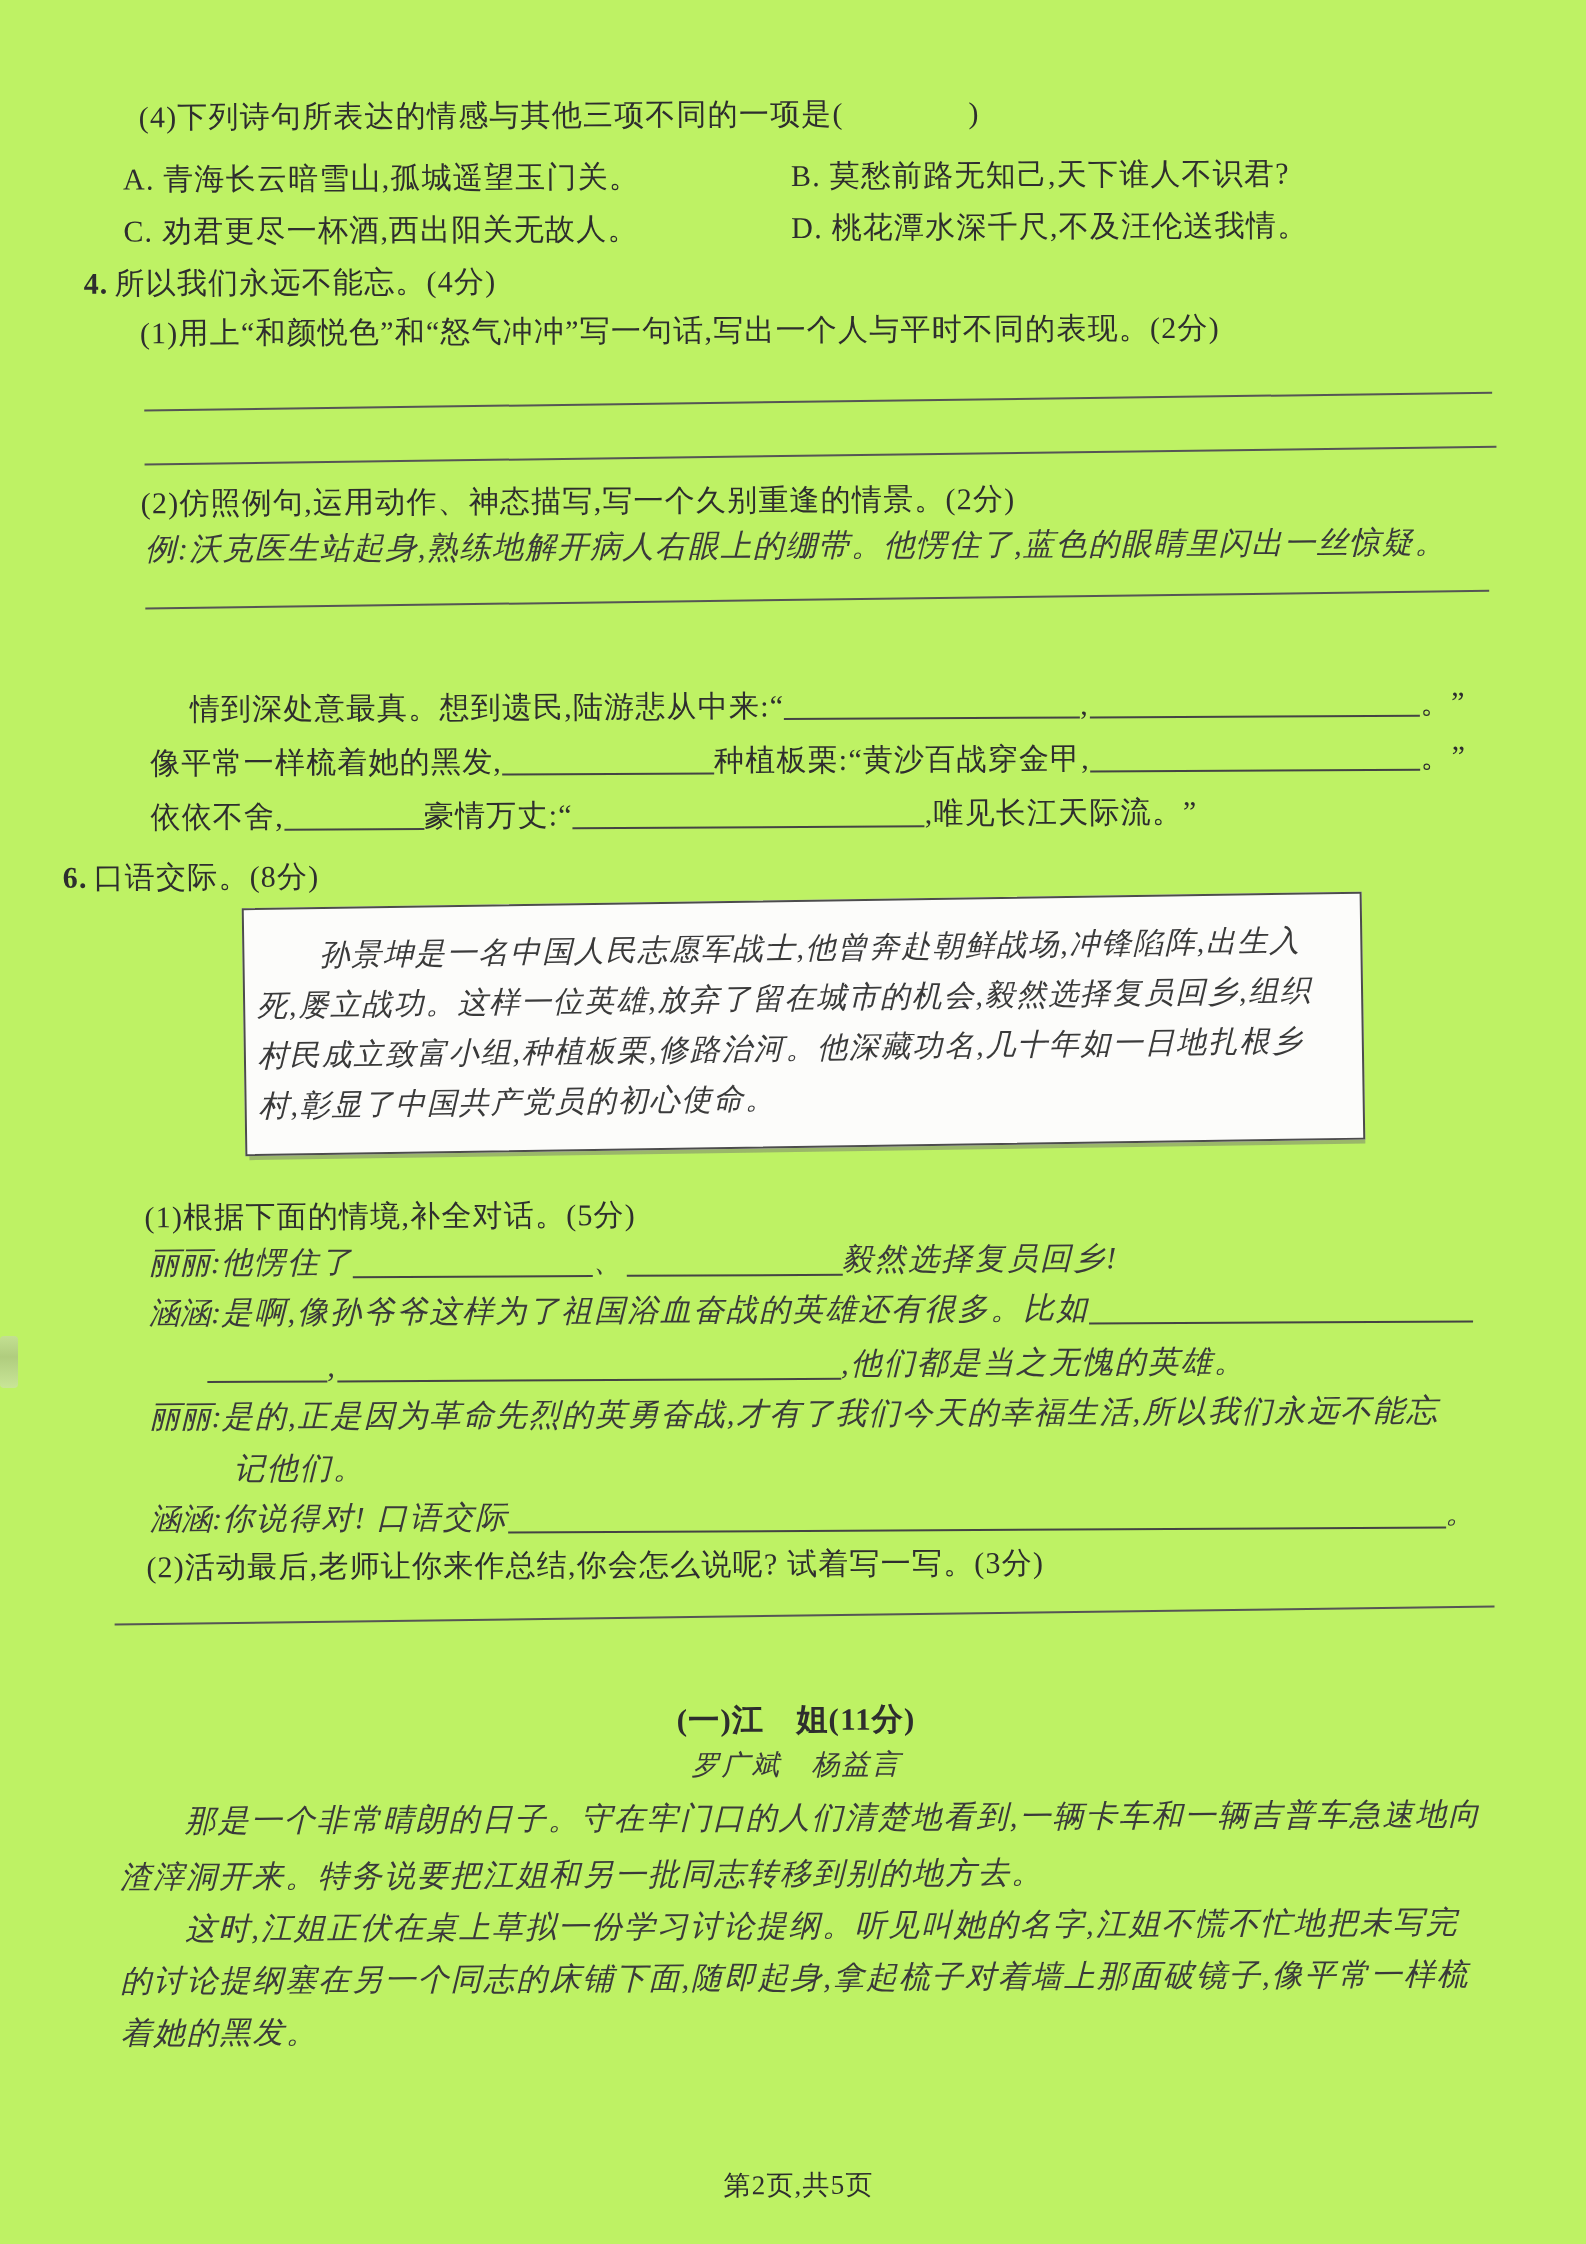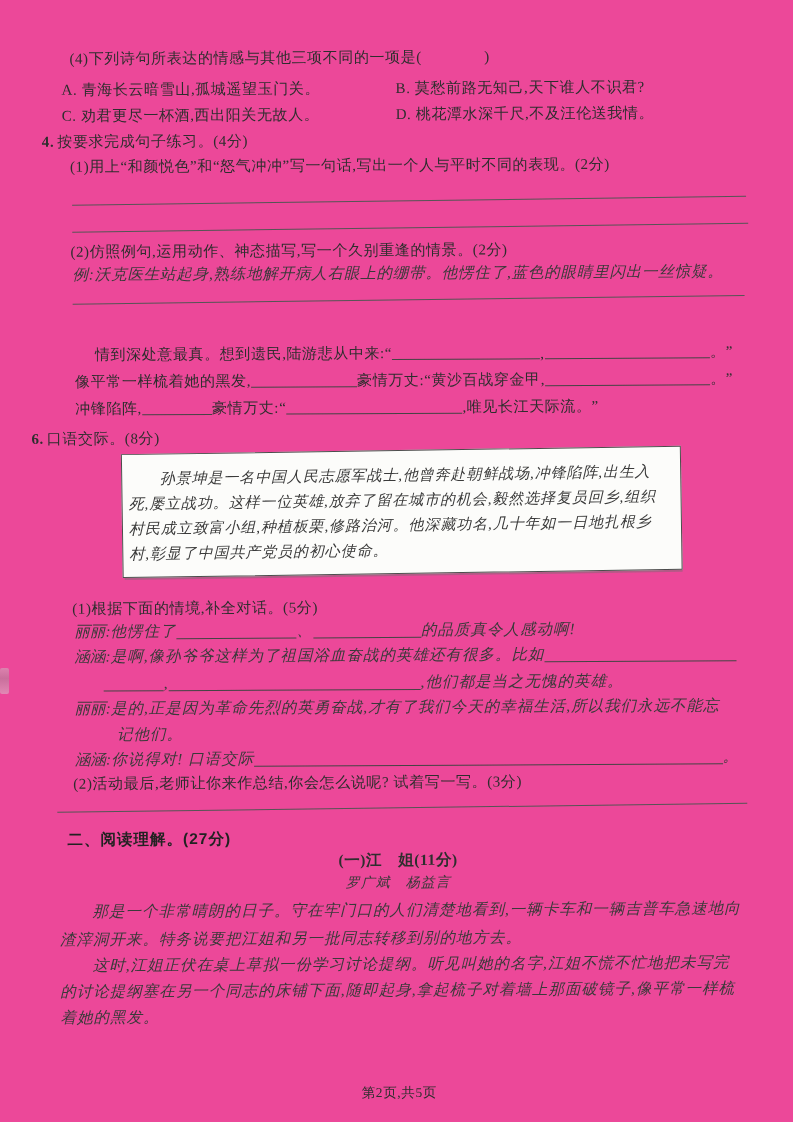--- a/index.html
+++ b/index.html
@@ -1,18 +1,18 @@
 <!DOCTYPE html>
 <html><head>
 <meta charset="utf-8">
 <style>
   html,body { margin:0; padding:0; background:#e8e8e8; }
   .page {
     position:relative; width:793px; height:1122px; margin:0 auto;
-    background:#ec4899; overflow:hidden;
+    background:#bef264; overflow:hidden;
     font-family:"Liberation Serif","DejaVu Serif",serif;
     color:#2e2e2e;
   }
   .tilt { position:absolute; inset:0; transform:rotate(-0.3deg); transform-origin:50% 50%; }
   .abs { position:absolute; white-space:nowrap; }
   .song { font-size:15px; letter-spacing:0.6px; }
   .kai  { font-size:15.5px; letter-spacing:1px; color:#3a3a3a; font-style:italic; }
   .hei  { font-family:"Liberation Sans","DejaVu Sans",sans-serif; font-weight:700; font-size:15.5px; letter-spacing:1px; color:#222; }
   .qnum { font-weight:700; margin-right:3px; }
   .bold { font-weight:700; }
@@ -47,62 +47,62 @@
   <div class="smudge"></div>
   <div class="tilt">
 
     <div class="abs song" style="top:48px;left:72px">(4)下列诗句所表达的情感与其他三项不同的一项是(　　　　)</div>
     <div class="abs song" style="top:79px;left:64px">A. 青海长云暗雪山,孤城遥望玉门关。</div>
     <div class="abs song" style="top:79px;left:398px">B. 莫愁前路无知己,天下谁人不识君?</div>
     <div class="abs song" style="top:105px;left:64px">C. 劝君更尽一杯酒,西出阳关无故人。</div>
     <div class="abs song" style="top:105px;left:398px">D. 桃花潭水深千尺,不及汪伦送我情。</div>
 
     <div class="abs song" style="top:131px;left:44px">
-      <span class="qnum">4.</span><span>按要求完成句子练习。(4分)</span>
+      <span class="qnum">4.</span><span>所以我们永远不能忘。(4分)</span>
     </div>
     <div class="abs song" style="top:156px;left:72px">(1)用上“和颜悦色”和“怒气冲冲”写一句话,写出一个人与平时不同的表现。(2分)</div>
     <div class="ans" style="top:203px;left:74px;width:674px"></div>
     <div class="ans" style="top:230px;left:74px;width:676px"></div>
     <div class="abs song" style="top:241px;left:72px">(2)仿照例句,运用动作、神态描写,写一个久别重逢的情景。(2分)</div>
     <div class="abs kai" style="top:263px;left:74px;letter-spacing:0.8px">例:沃克医生站起身,熟练地解开病人右眼上的绷带。他愣住了,蓝色的眼睛里闪出一丝惊疑。</div>
     <div class="ans" style="top:302px;left:74px;width:672px"></div>
 
     <div class="fline" style="top:344px;left:96px;width:638px">
       <span class="song">情到深处意最真。想到遗民,陆游悲从中来:“</span>
       <span class="blank" style="width:148px"></span>
       <span class="song">,</span>
       <span class="blank grow"></span>
       <span class="song">。”</span>
     </div>
     <div class="fline" style="top:371px;left:76px;width:658px">
       <span class="song">像平常一样梳着她的黑发,</span>
       <span class="blank" style="width:106px"></span>
-      <span class="song">豪情万丈:“黄沙百战穿金甲,</span>
+      <span class="song">种植板栗:“黄沙百战穿金甲,</span>
       <span class="blank grow"></span>
       <span class="song">。”</span>
     </div>
     <div class="fline" style="top:398px;left:76px">
-      <span class="song">冲锋陷阵,</span>
+      <span class="song">依依不舍,</span>
       <span class="blank" style="width:70px"></span>
       <span class="song">豪情万丈:“</span>
       <span class="blank" style="width:176px"></span>
       <span class="song">,唯见长江天际流。”</span>
     </div>
 
     <div class="abs song" style="top:428px;left:32px">
       <span class="qnum">6.</span><span>口语交际。(8分)</span>
     </div>
     <div class="infobox" style="top:450px;left:122px;width:558px;height:122px">
       <div class="inner kai" style="font-style:italic">孙景坤是一名中国人民志愿军战士,他曾奔赴朝鲜战场,冲锋陷阵,出生入死,屡立战功。这样一位英雄,放弃了留在城市的机会,毅然选择复员回乡,组织村民成立致富小组,种植板栗,修路治河。他深藏功名,几十年如一日地扎根乡村,彰显了中国共产党员的初心使命。</div>
     </div>
 
     <div class="abs song" style="top:598px;left:72px">(1)根据下面的情境,补全对话。(5分)</div>
 
     <div class="abs kai" style="top:620px;left:74px">
-      <span class="dlg-name">丽丽:</span><span>他愣住了</span><span class="iblank" style="width:120px"></span><span>、</span><span class="iblank" style="width:108px"></span><span>的品质真令人感动啊!</span>
+      <span class="dlg-name">丽丽:</span><span>他愣住了</span><span class="iblank" style="width:120px"></span><span>、</span><span class="iblank" style="width:108px"></span><span>毅然选择复员回乡!</span>
     </div>
 
     <div class="fline kai" style="top:645px;left:74px;width:662px">
       <span class="dlg-name">涵涵:</span>
       <span>是啊,像孙爷爷这样为了祖国浴血奋战的英雄还有很多。比如</span>
       <span class="blank grow" style="min-width:60px"></span>
     </div>
     <div class="abs kai" style="top:672px;left:103px">
       <span class="iblank" style="width:60px"></span><span>,</span><span class="iblank" style="width:252px"></span><span>,他们都是当之无愧的英雄。</span>
     </div>
@@ -115,21 +115,20 @@
     <div class="fline kai" style="top:748px;left:74px;width:664px">
       <span class="dlg-name">涵涵:</span>
       <span>你说得对! 口语交际</span>
       <span class="blank grow"></span>
       <span>。</span>
     </div>
 
     <div class="abs song" style="top:773px;left:72px">(2)活动最后,老师让你来作总结,你会怎么说呢? 试着写一写。(3分)</div>
     <div class="ans" style="top:810px;left:56px;width:690px"></div>
 
-    <div class="abs hei" style="top:828px;left:66px">二、阅读理解。(27分)</div>
     <div class="abs center song bold" style="top:850px;font-size:15.5px">(一)江　姐(11分)</div>
     <div class="abs center kai" style="top:874px;font-size:14px">罗广斌　杨益言</div>
 
     <div class="abs kai para" style="top:896px;left:58px;width:684px;line-height:28px">那是一个非常晴朗的日子。守在牢门口的人们清楚地看到,一辆卡车和一辆吉普车急速地向渣滓洞开来。特务说要把江姐和另一批同志转移到别的地方去。</div>
     <div class="abs kai para" style="top:951px;left:58px;width:684px;line-height:26px">这时,江姐正伏在桌上草拟一份学习讨论提纲。听见叫她的名字,江姐不慌不忙地把未写完的讨论提纲塞在另一个同志的床铺下面,随即起身,拿起梳子对着墙上那面破镜子,像平常一样梳着她的黑发。</div>
 
     <div class="abs center song" style="top:1084px;font-size:13.5px">第2页,共5页</div>
 
   </div>
 </div>

